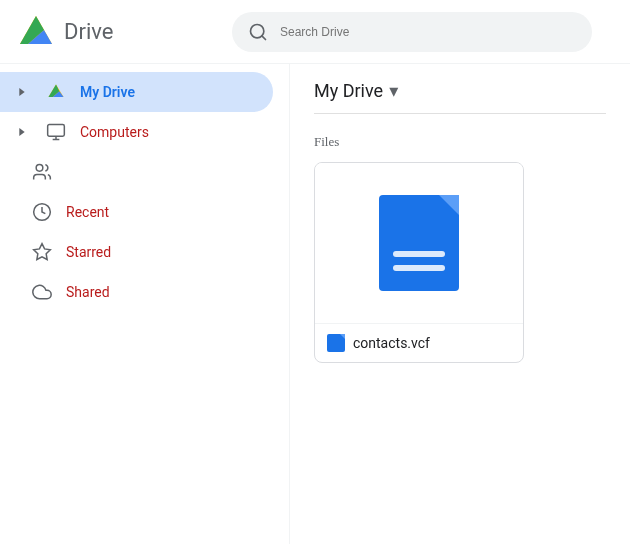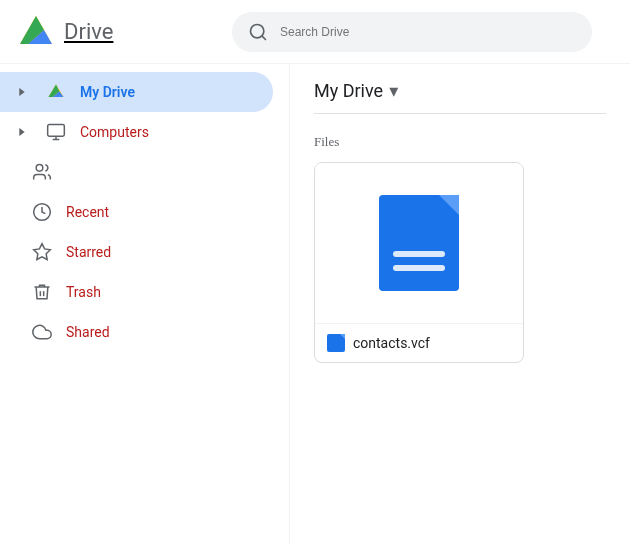--- a/index.html
+++ b/index.html
@@ -20,21 +20,20 @@
       padding: 10px 16px;
       gap: 16px;
       height: 64px;
       border-bottom: 1px solid #f1f3f4;
     }
     .logo-area {
       display: flex;
       align-items: center;
       gap: 8px;
       min-width: 200px;
-      text-decoration: underline;
     }
     .logo-icon {
       width: 40px;
       height: 40px;
     }
     .logo-text {
       font-size: 22px;
       color: #5f6368;
       font-weight: 400;
     }
@@ -331,32 +330,20 @@
 
     <div class="sidebar-item">
       <span class="item-icon" style="margin-left:20px;">
         <svg width="20" height="20" viewBox="0 0 24 24" fill="none" stroke="#5f6368" stroke-width="1.8">
           <polygon points="12 2 15.09 8.26 22 9.27 17 14.14 18.18 21.02 12 17.77 5.82 21.02 7 14.14 2 9.27 8.91 8.26 12 2"></polygon>
         </svg>
       </span>
       <span class="sidebar-item-label">Starred</span>
     </div>
 
-    <div class="sidebar-item">
-      <span class="item-icon" style="margin-left:20px;">
-        <svg width="20" height="20" viewBox="0 0 24 24" fill="none" stroke="#5f6368" stroke-width="1.8">
-          <polyline points="3 6 5 6 21 6"></polyline>
-          <path d="M19 6l-1 14H6L5 6"></path>
-          <path d="M10 11v6"></path>
-          <path d="M14 11v6"></path>
-          <path d="M9 6V4h6v2"></path>
-        </svg>
-      </span>
-      <span class="sidebar-item-label">Trash</span>
-    </div>
 
     <div class="sidebar-item">
       <span class="item-icon" style="margin-left:20px;">
         <svg width="22" height="20" viewBox="0 0 24 24" fill="none" stroke="#5f6368" stroke-width="1.8">
           <path d="M18 10h-1.26A8 8 0 1 0 9 20h9a5 5 0 0 0 0-10z"></path>
         </svg>
       </span>
       <span class="sidebar-item-label">Shared</span>
     </div>
 

